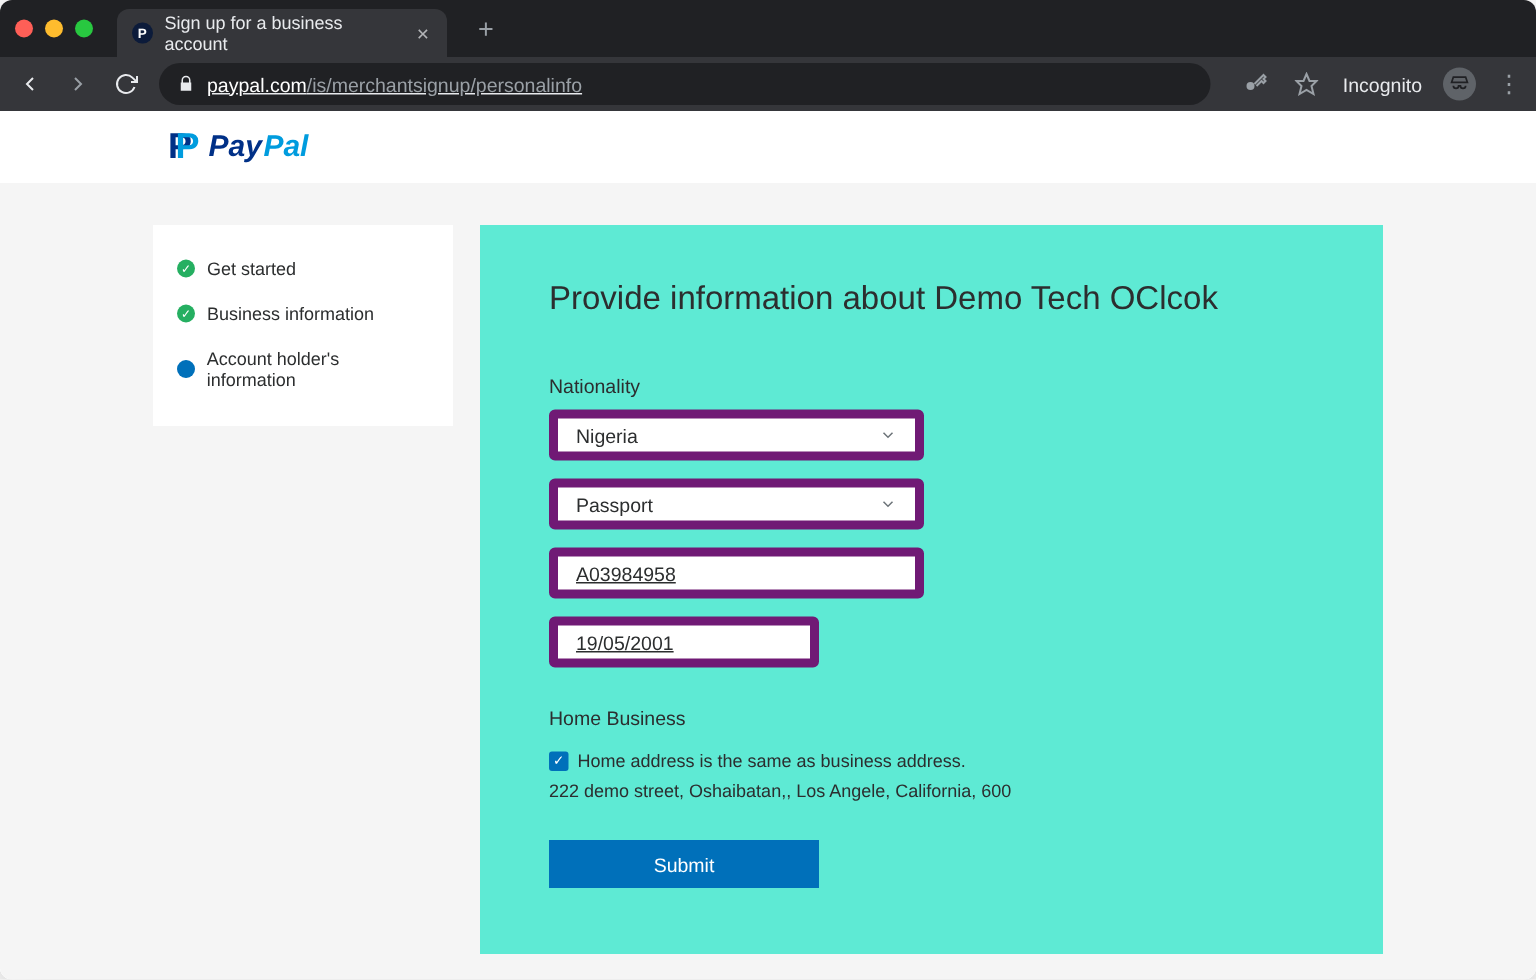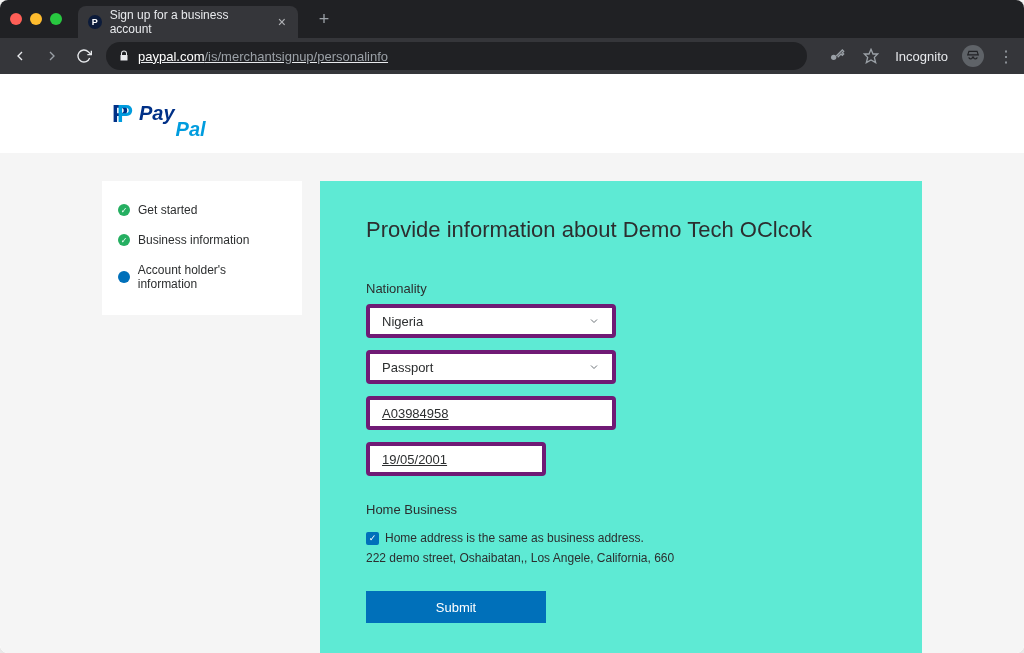--- a/index.html
+++ b/index.html
@@ -109,21 +109,21 @@
     width: 820px;
     margin: 0 auto;
     padding-left: 10px;
   }
   .pp-logo {
     display:flex; align-items:center; gap:1px;
     font-weight: 800; font-style: italic;
     font-size: 20px;
   }
   .pp-logo .pay { color:#003087; }
-  .pp-logo .pal { color:#009cde;margin-top:32px; }
+  .pp-logo .pal { color:#009cde; }
   .pp-p {
     
     position: relative;
     width: 22px;
     height: 24px;
     margin-right: 4px;
   }
   .pp-p::before, .pp-p::after {
     content:"P";
     position:absolute;
@@ -183,21 +183,21 @@
   }
   .field-label {
     font-size: 13px;
     font-weight: 400;
     margin-bottom: 8px;
     color:#2c2e2f;
   }
   .select, .text-input {
     width: 250px;
     height: 34px;
-    border: 4px solid #701a75;
+    border: 6px solid #701a75;
     border-radius: 4px;
     background:#fff;
     font-size: 13px;
     color:#2c2e2f;
     padding: 0 12px;
     display:flex;
     align-items:center;
     justify-content:space-between;
     margin-bottom: 12px;
   }
@@ -362,21 +362,21 @@
             <span>19/05/2001</span>
           </div>
 
           <div class="section-label">Home Business</div>
 
           <div class="check-row">
             <span class="chk">✓</span>
             <span>Home address is the same as business address.</span>
           </div>
 
-          <div class="addr-text">222 demo street, Oshaibatan,, Los Angele, California, 660</div>
+          <div class="addr-text">222 demo street, Oshaibatan,, Los Angele, California, 600</div>
 
           <button class="submit-btn">Submit</button>
         </div>
 
       </div>
     </div>
 
   </div>
 </div>
 

